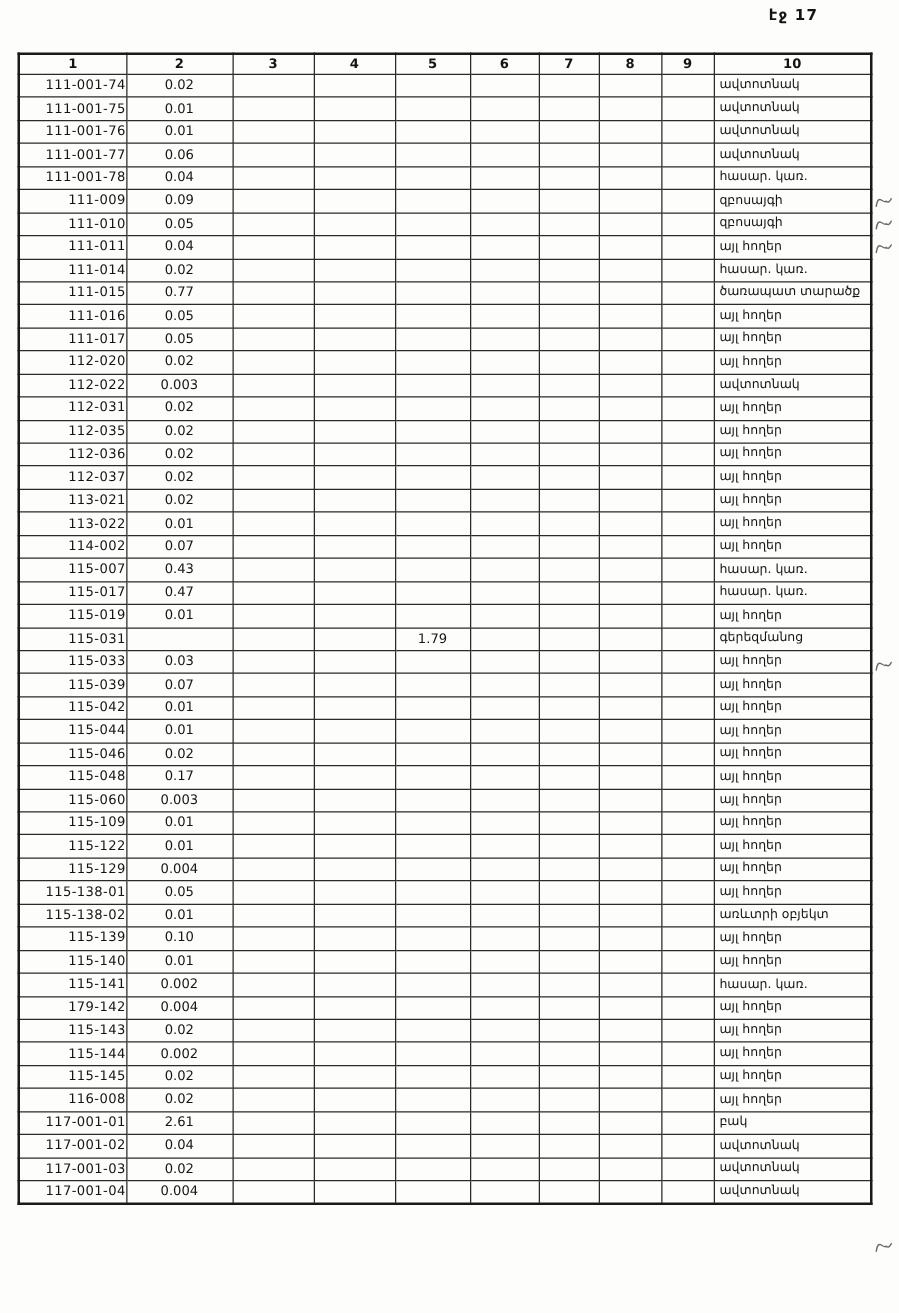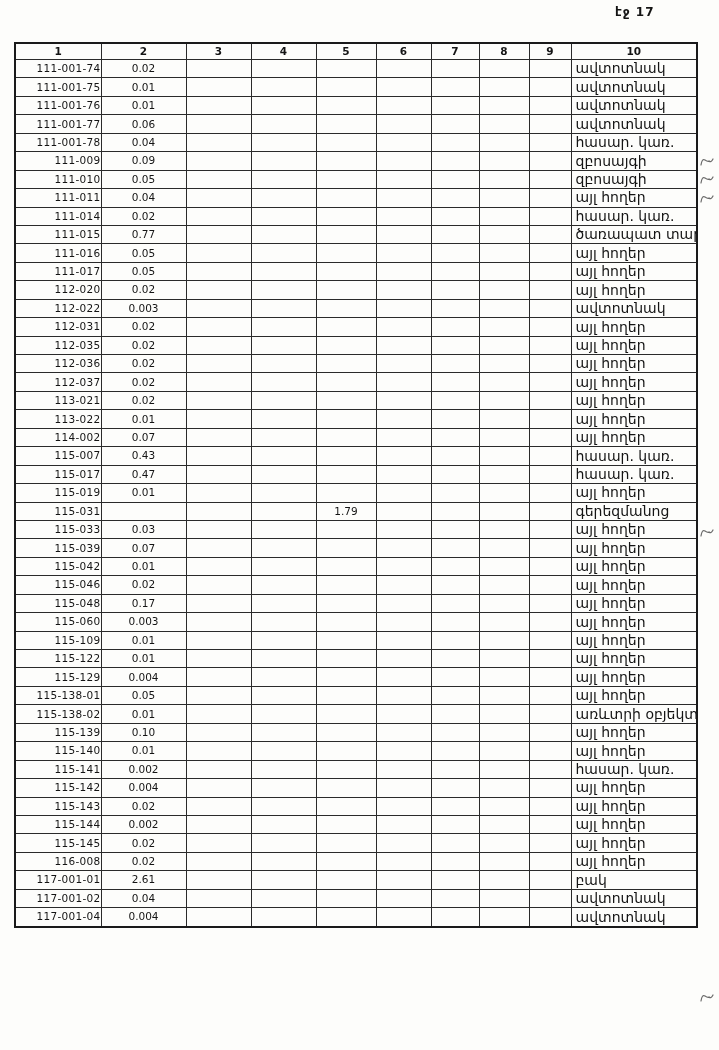--- a/index.html
+++ b/index.html
@@ -43,21 +43,21 @@
   .doc-table tbody td {
     height:17.45px;
     font-size:10.5px;
     vertical-align:middle;
   }
   .doc-table td.c1 { text-align:right; padding-left:5px; letter-spacing:0.3px; }
   .doc-table td.c2 { text-align:center;margin-top:47px; }
   .doc-table td.c3, .doc-table td.c4, .doc-table td.c5,
   .doc-table td.c6, .doc-table td.c7, .doc-table td.c8,
   .doc-table td.c9 { text-align:center; }
-  .doc-table td.c10 { text-align:left; padding-left:4px; font-size:14px; }
+  .doc-table td.c10 { text-align:left; padding-left:4px; font-size:10px; }
   .margin-mark {
     position:absolute;
     left:699px;
     width:16px; height:13px;
     opacity:0.75;
   }
 </style>
 </head>
 <body>
 
@@ -421,20 +421,32 @@
         <td class="c3"></td>
         <td class="c4"></td>
         <td class="c5"></td>
         <td class="c6"></td>
         <td class="c7"></td>
         <td class="c8"></td>
         <td class="c9"></td>
         <td class="c10">այլ հողեր</td>
       </tr>
       <tr>
+        <td class="c1">115-044</td>
+        <td class="c2">0.01</td>
+        <td class="c3"></td>
+        <td class="c4"></td>
+        <td class="c5"></td>
+        <td class="c6"></td>
+        <td class="c7"></td>
+        <td class="c8"></td>
+        <td class="c9"></td>
+        <td class="c10">այլ հողեր</td>
+      </tr>
+      <tr>
         <td class="c1">115-046</td>
         <td class="c2">0.02</td>
         <td class="c3"></td>
         <td class="c4"></td>
         <td class="c5"></td>
         <td class="c6"></td>
         <td class="c7"></td>
         <td class="c8"></td>
         <td class="c9"></td>
         <td class="c10">այլ հողեր</td>
@@ -553,21 +565,21 @@
         <td class="c3"></td>
         <td class="c4"></td>
         <td class="c5"></td>
         <td class="c6"></td>
         <td class="c7"></td>
         <td class="c8"></td>
         <td class="c9"></td>
         <td class="c10">հասար. կառ.</td>
       </tr>
       <tr>
-        <td class="c1">115-142</td>
+        <td class="c1">179-142</td>
         <td class="c2">0.004</td>
         <td class="c3"></td>
         <td class="c4"></td>
         <td class="c5"></td>
         <td class="c6"></td>
         <td class="c7"></td>
         <td class="c8"></td>
         <td class="c9"></td>
         <td class="c10">այլ հողեր</td>
       </tr>
@@ -627,20 +639,32 @@
         <td class="c5"></td>
         <td class="c6"></td>
         <td class="c7"></td>
         <td class="c8"></td>
         <td class="c9"></td>
         <td class="c10">բակ</td>
       </tr>
       <tr>
         <td class="c1">117-001-02</td>
         <td class="c2">0.04</td>
+        <td class="c3"></td>
+        <td class="c4"></td>
+        <td class="c5"></td>
+        <td class="c6"></td>
+        <td class="c7"></td>
+        <td class="c8"></td>
+        <td class="c9"></td>
+        <td class="c10">ավտոտնակ</td>
+      </tr>
+      <tr>
+        <td class="c1">117-001-03</td>
+        <td class="c2">0.02</td>
         <td class="c3"></td>
         <td class="c4"></td>
         <td class="c5"></td>
         <td class="c6"></td>
         <td class="c7"></td>
         <td class="c8"></td>
         <td class="c9"></td>
         <td class="c10">ավտոտնակ</td>
       </tr>
       <tr>

